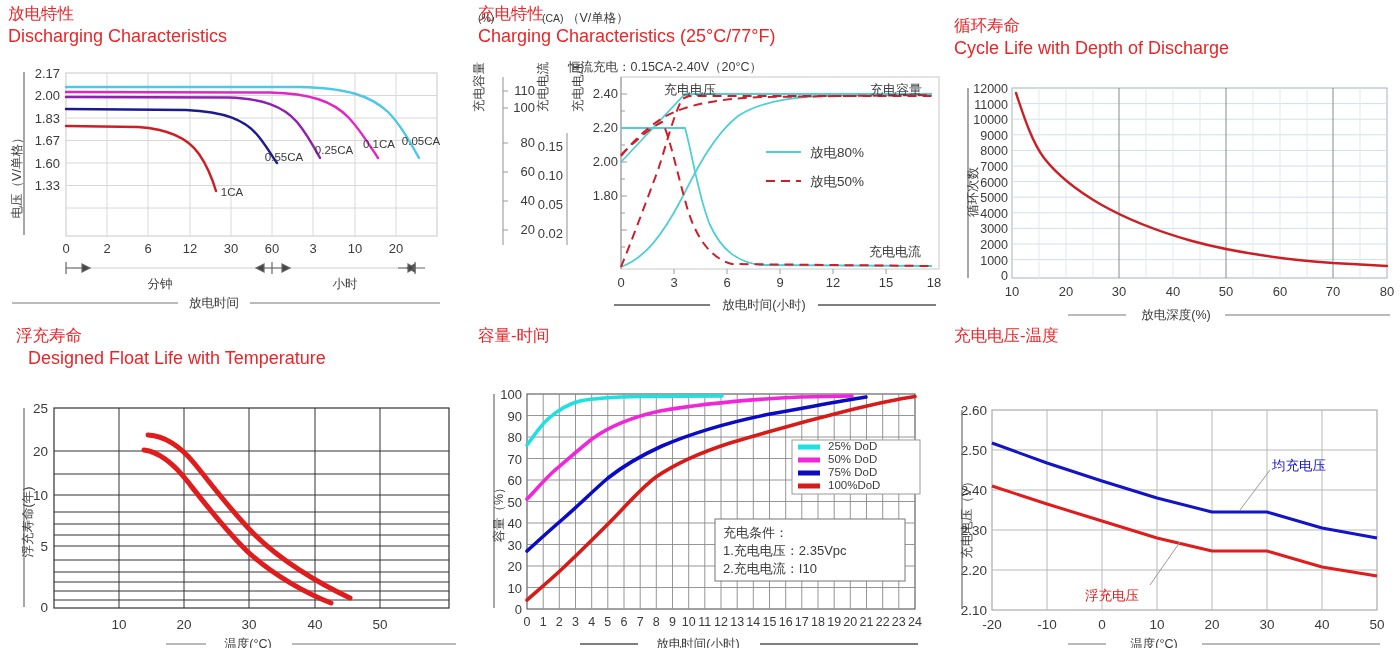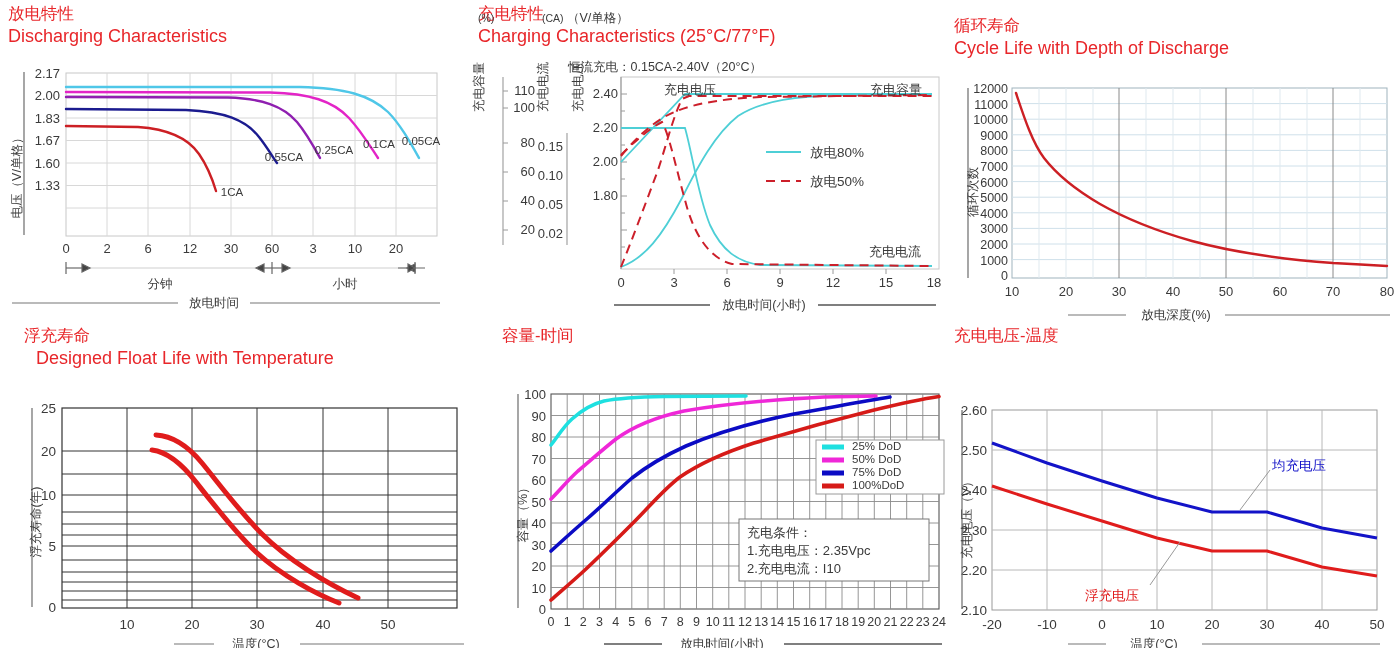--- a/index.html
+++ b/index.html
@@ -286,21 +286,21 @@
         </g>
         <line x1="28" y1="76" x2="28" y2="266" stroke="#777" stroke-width="1.3"></line>
         <text class="axlbl" x="37" y="180" text-anchor="middle" transform="rotate(-90 37 180)">循环次数</text>
         <line x1="128" y1="303" x2="186" y2="303" stroke="#777" stroke-width="1.2"></line>
         <line x1="285" y1="303" x2="450" y2="303" stroke="#777" stroke-width="1.2"></line>
         <text class="axlbl" x="236" y="307" text-anchor="middle">放电深度(%)</text>
       </svg>
     </div>
   </div>
 
-  <div class="panel" style="left:16px;top:322px;width:470px;height:326px;">
+  <div class="panel" style="left:8px;top:322px;width:470px;height:326px;">
     <div class="ttl-cn" style="position:absolute;left:8px;top:4px;">浮充寿命</div>
     <div class="ttl-en" style="position:absolute;left:8px;top:25px;margin-left:12px;">Designed Float Life with Temperature</div>
     <div class="svg-holder">
       <svg width="470" height="326" viewBox="0 0 470 326">
         <rect x="46" y="86" width="395" height="200" fill="#ffffff" stroke="#333333" stroke-width="1.2"></rect>
         <g stroke="#333333" stroke-width="1">
           <line x1="46" y1="129" x2="441" y2="129"></line>
           <line x1="46" y1="152" x2="441" y2="152"></line>
           <line x1="46" y1="173" x2="441" y2="173"></line>
           <line x1="46" y1="190" x2="441" y2="190"></line>
@@ -350,21 +350,21 @@
         </g>
         <line x1="16" y1="86" x2="16" y2="285" stroke="#777" stroke-width="1.3"></line>
         <text class="axlbl" x="24" y="200" text-anchor="middle" transform="rotate(-90 24 200)">浮充寿命(年)</text>
         <line x1="158" y1="322" x2="198" y2="322" stroke="#777" stroke-width="1.2"></line>
         <line x1="284" y1="322" x2="448" y2="322" stroke="#777" stroke-width="1.2"></line>
         <text class="axlbl" x="240" y="326" text-anchor="middle">温度(°C)</text>
       </svg>
     </div>
   </div>
 
-  <div class="panel" style="left:494px;top:322px;width:470px;height:326px;">
+  <div class="panel" style="left:470px;top:322px;width:470px;height:326px;">
     <div class="ttl-cn" style="position:absolute;left:8px;top:4px;">容量-时间</div>
     <div class="svg-holder">
       <svg width="470" height="326" viewBox="0 0 470 326">
         <rect x="57" y="72" width="388" height="215" fill="#ffffff" stroke="#555555" stroke-width="1.1"></rect>
         <g stroke="#8a8a8a" stroke-width="0.9">
           <line x1="57" y1="93.5" x2="445" y2="93.5"></line>
             <line x1="57" y1="115" x2="445" y2="115"></line>
           <line x1="57" y1="136.5" x2="445" y2="136.5"></line>
             <line x1="57" y1="158" x2="445" y2="158"></line>
           <line x1="57" y1="179.5" x2="445" y2="179.5"></line>

